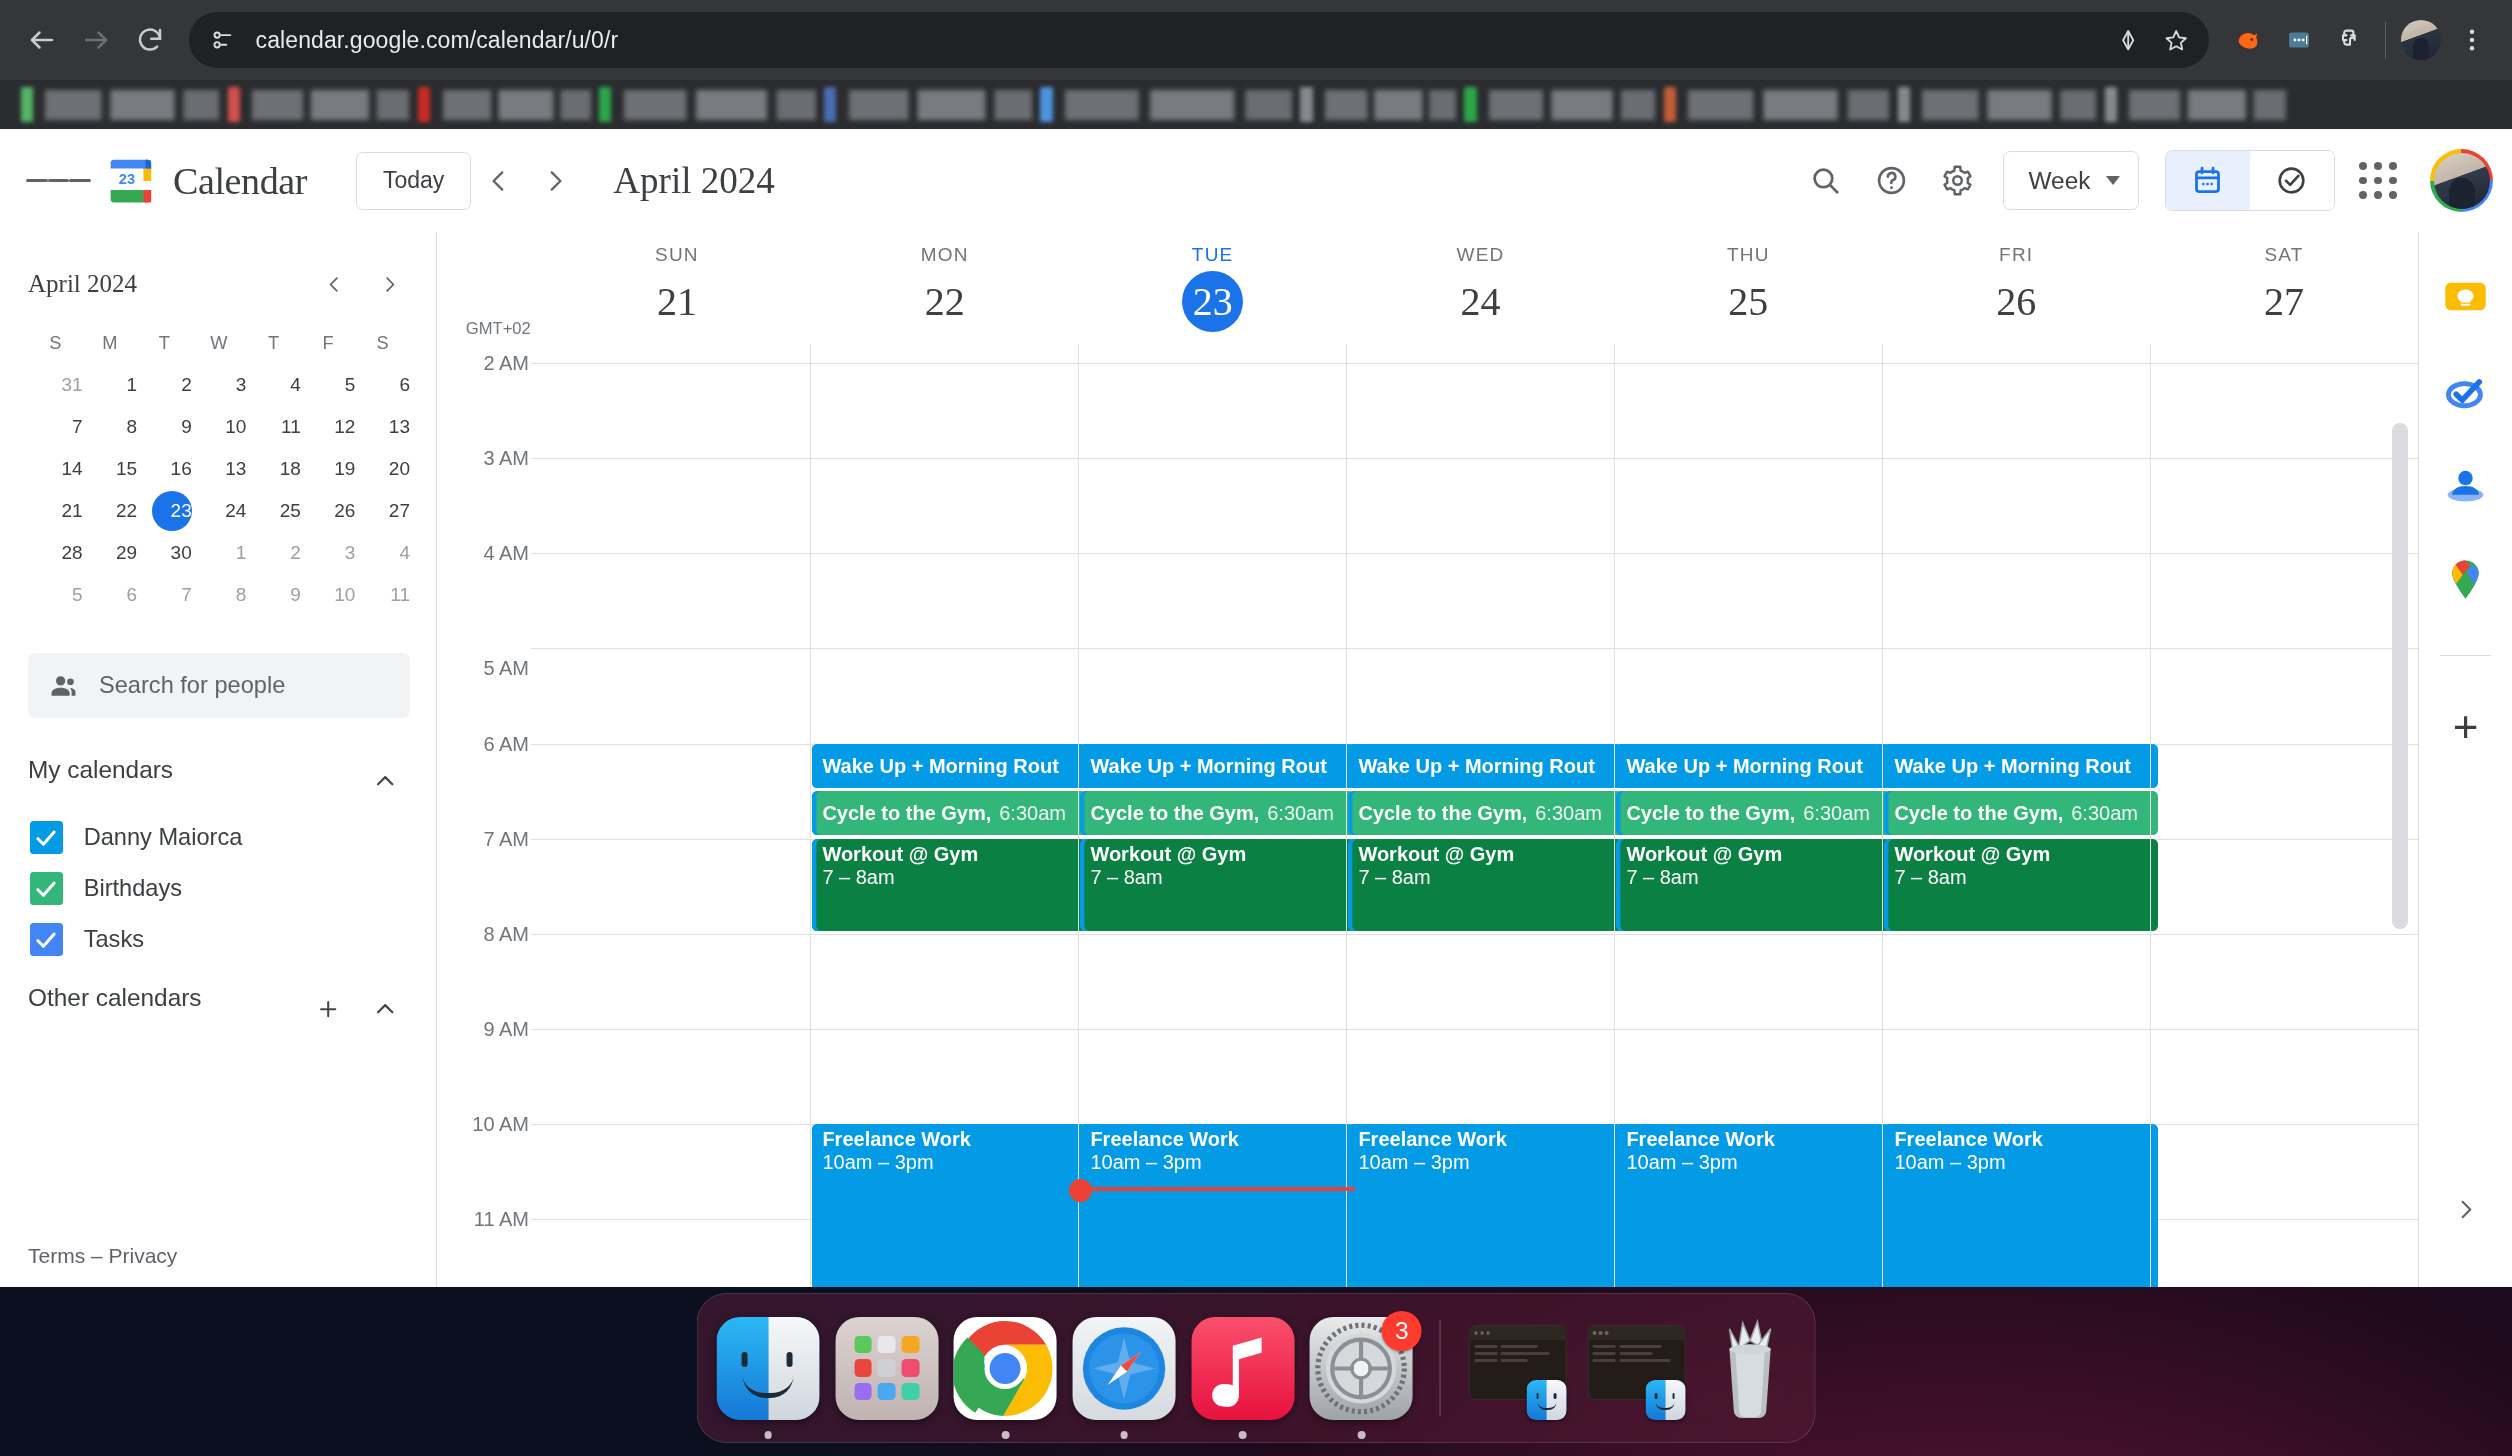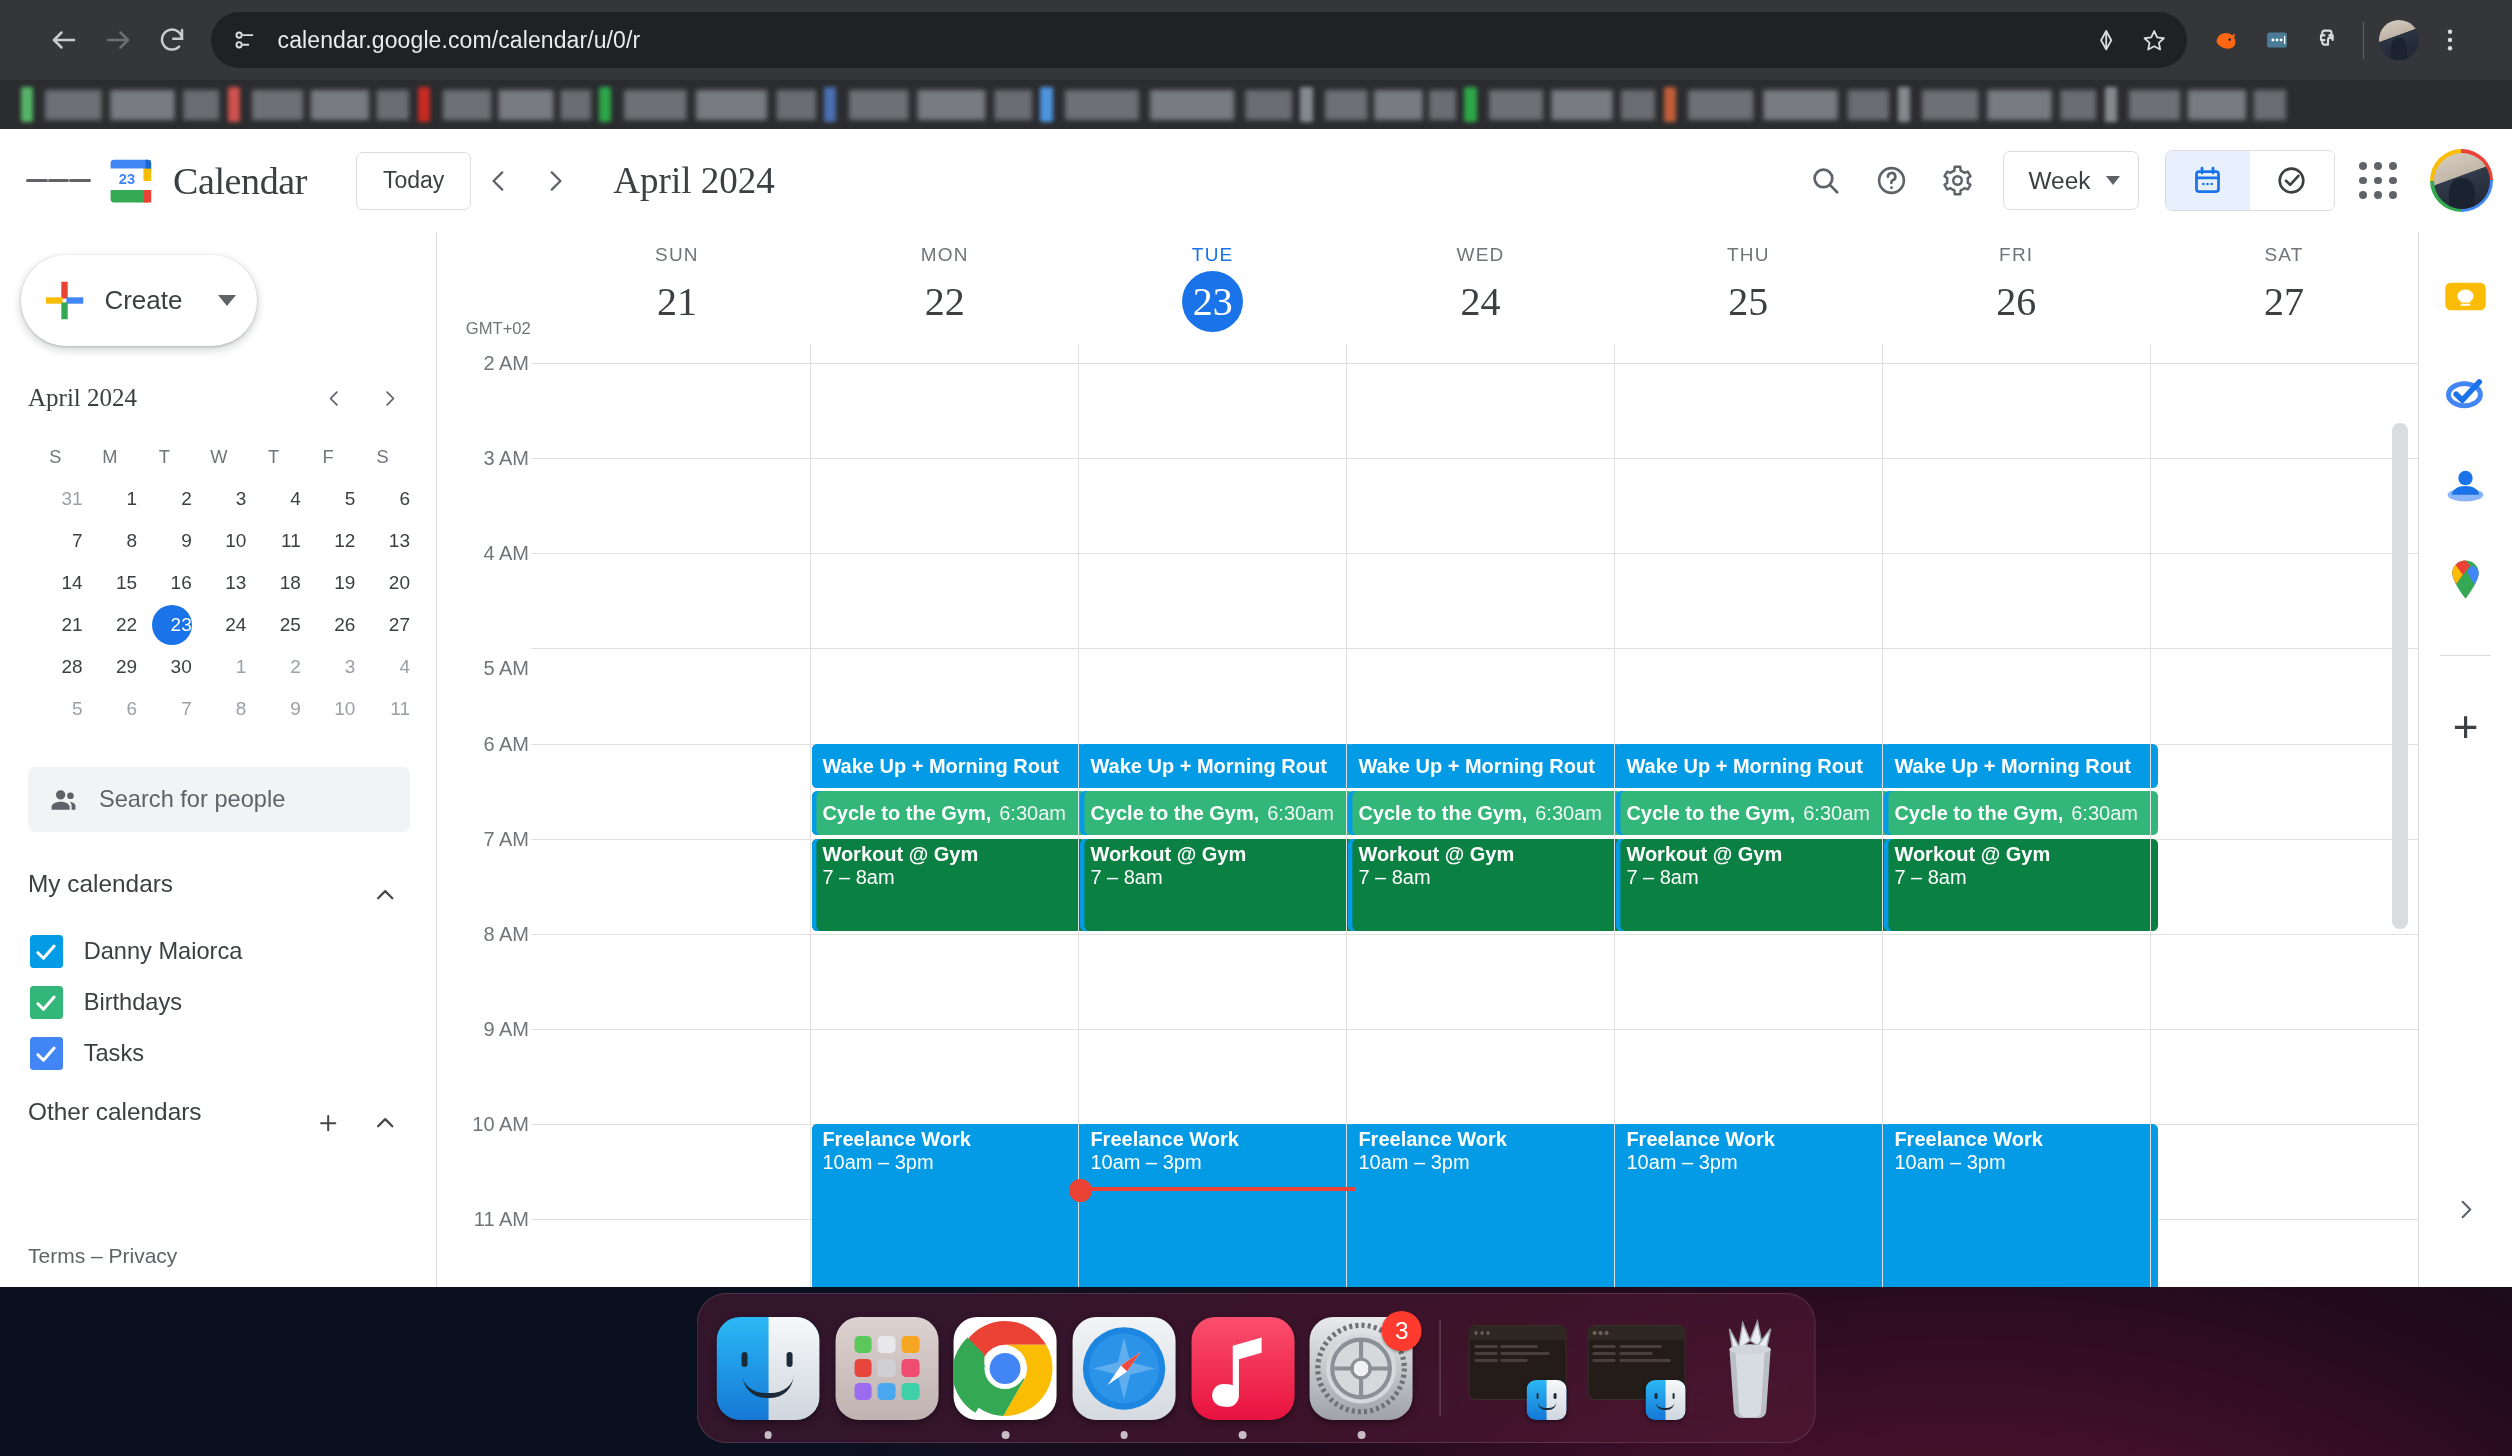--- a/index.html
+++ b/index.html
@@ -19,21 +19,21 @@
       linear-gradient(115deg, #03111e 0%, #061a2b 30%, #2a0a22 62%, #5d1233 100%);
   }
 
   
   .browser {
     position: absolute; left: 0; top: 0; width: 2512px; height: 1287px;
     background: #fff; overflow: hidden;
   }
   .chrome-toolbar {
     position: relative; height: 80px; background: #35363a;
-    display: flex; align-items: center; padding: 0 37px;
+    display: flex; align-items: center; padding: 0 15px;
   }
   .nav-btn {
     width: 54px; height: 54px; border-radius: 50%;
     display: flex; align-items: center; justify-content: center;
     color: #c8ccd0; flex: 0 0 auto;
   }
   .nav-btn.disabled { color: #6b6f74; }
   .nav-btn svg { width: 30px; height: 30px; }
 
   .omnibox {
@@ -523,32 +523,20 @@
         </div>
         <div class="avatar-google">
             <div></div>
           </div>
       </div>
 
       <div class="gc-body">
 
         <div class="sidebar">
 
-          <div class="create-btn">
-            <span class="plus-color">
-              <svg viewBox="0 0 24 24" width="45" height="45">
-                <rect x="10.3" y="2" width="3.4" height="9" fill="#ea4335"></rect>
-                <rect x="2" y="10.3" width="9" height="3.4" fill="#fbbc04"></rect>
-                <rect x="13" y="10.3" width="9" height="3.4" fill="#4285f4"></rect>
-                <rect x="10.3" y="13" width="3.4" height="9" fill="#34a853"></rect>
-              </svg>
-            </span>
-            <span class="create-label">Create</span>
-            <span class="create-caret"></span>
-          </div>
 
           <div class="mini-cal">
             <div class="mc-head">
               <div class="mc-title">April 2024</div>
               <div class="mc-nav">
                 <div class="mc-arrow">
                   <svg viewBox="0 0 24 24" fill="none" stroke="currentColor" stroke-width="2.2" stroke-linecap="round" stroke-linejoin="round">
                       <polyline points="15,4 7,12 15,20"></polyline>
                     </svg>
                 </div>

